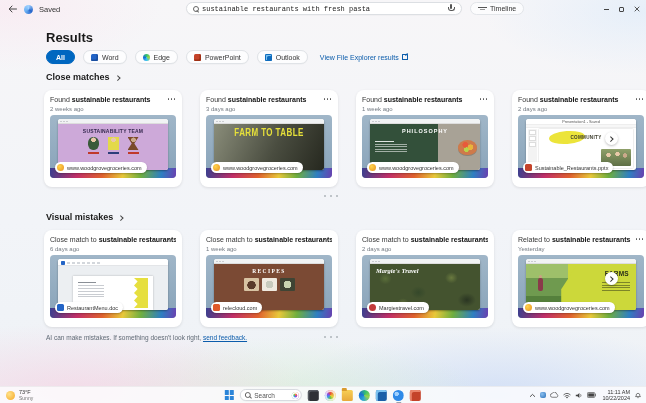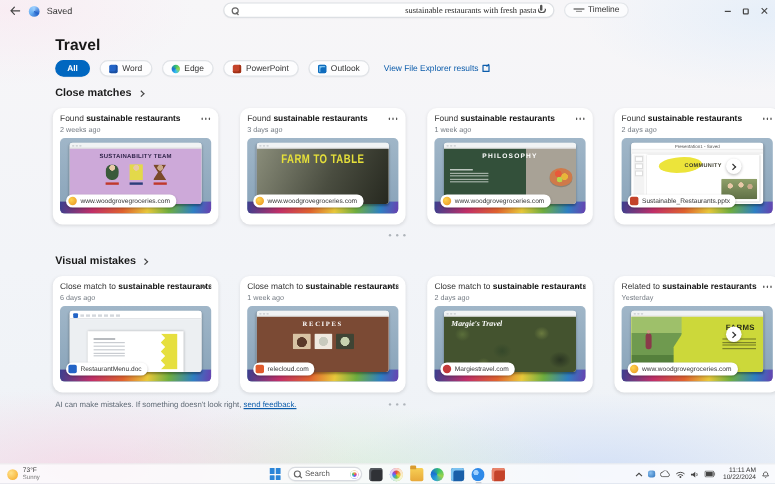--- a/index.html
+++ b/index.html
@@ -18,21 +18,21 @@
   .tb-left{position:absolute;left:6px;top:0;height:18px;display:flex;align-items:center;gap:6px;}
   .backbtn{width:12px;height:12px;display:flex;align-items:center;justify-content:center;}
   .applogo{width:9px;height:9px;border-radius:50%;
     background:conic-gradient(from 120deg,#2563c9,#6ab0f3,#9ed0ff,#2563c9);}
   .appname{font-size:7.5px;color:#333;}
   .searchpill{position:absolute;left:186px;top:2px;width:276px;height:13px;background:#fff;
     border:1px solid #dcdfe3;border-radius:8px;display:flex;align-items:center;padding:0 4px;box-shadow:0 .5px 1px rgba(0,0,0,.05);}
   .mag{width:6px;height:6px;position:relative;flex:0 0 auto;margin:0 3px 0 2px;}
   .mag::before{content:"";position:absolute;left:0;top:0;width:4px;height:4px;border:1px solid #666;border-radius:50%;}
   .mag::after{content:"";position:absolute;left:4.2px;top:4.2px;width:2.5px;height:1px;background:#666;transform:rotate(45deg);transform-origin:0 0;}
-  .searchinput{flex:1;border:0;outline:0;background:transparent;font-size:7px;color:#222;font-family:Liberation Serif, serif;padding:0;height:11px;text-align:right;}
+  .searchinput{flex:1;border:0;outline:0;background:transparent;font-size:7px;color:#222;font-family:Liberation Mono, monospace;padding:0;height:11px;}
   .micicon{width:8px;height:9px;position:relative;flex:0 0 auto;margin-right:2px;}
   .micicon::before{content:"";position:absolute;left:2.8px;top:0;width:2.4px;height:4.5px;background:#555;border-radius:1.2px;}
   .micicon::after{content:"";position:absolute;left:1.4px;top:2.5px;width:5px;height:3.6px;border:.8px solid #555;border-top:0;border-radius:0 0 3px 3px;}
   .timelinebtn{position:absolute;left:470px;top:2px;height:13px;display:flex;align-items:center;gap:3px;
     padding:0 7px;border-radius:7px;background:rgba(255,255,255,.65);border:1px solid #e2e5e9;font-size:7px;color:#333;}
   .tl-icon{width:9px;height:6px;position:relative;}
   .tl-icon::before{content:"";position:absolute;left:0;top:1px;width:9px;height:1px;background:#555;}
   .tl-icon::after{content:"";position:absolute;left:2px;top:3.5px;width:5px;height:1px;background:#999;}
   .winctrls{position:absolute;right:2px;top:0;height:18px;display:flex;}
   .wc{width:15px;height:18px;display:flex;align-items:center;justify-content:center;}
@@ -230,21 +230,21 @@
           <i></i>
         </span>
       <span class="wc wc-close" data-interactable="true">
         <svg width="6" height="6" viewBox="0 0 6 6">
             <path d="M.7.7l4.6 4.6M5.3.7L.7 5.3" stroke="#444" stroke-width=".9"></path>
           </svg>
       </span>
     </div>
   </div>
 
-  <div class="h-results" data-interactable="false">Travel</div>
+  <div class="h-results" data-interactable="false">Results</div>
 
   <div class="chips" data-interactable="false">
     <span class="chip sel" data-interactable="true">
         <span>All</span>
       </span>
     <span class="chip" data-interactable="true">
         <span class="cicon ci-word" data-interactable="false"></span>
         <span>Word</span>
       </span>
     <span class="chip" data-interactable="true">

